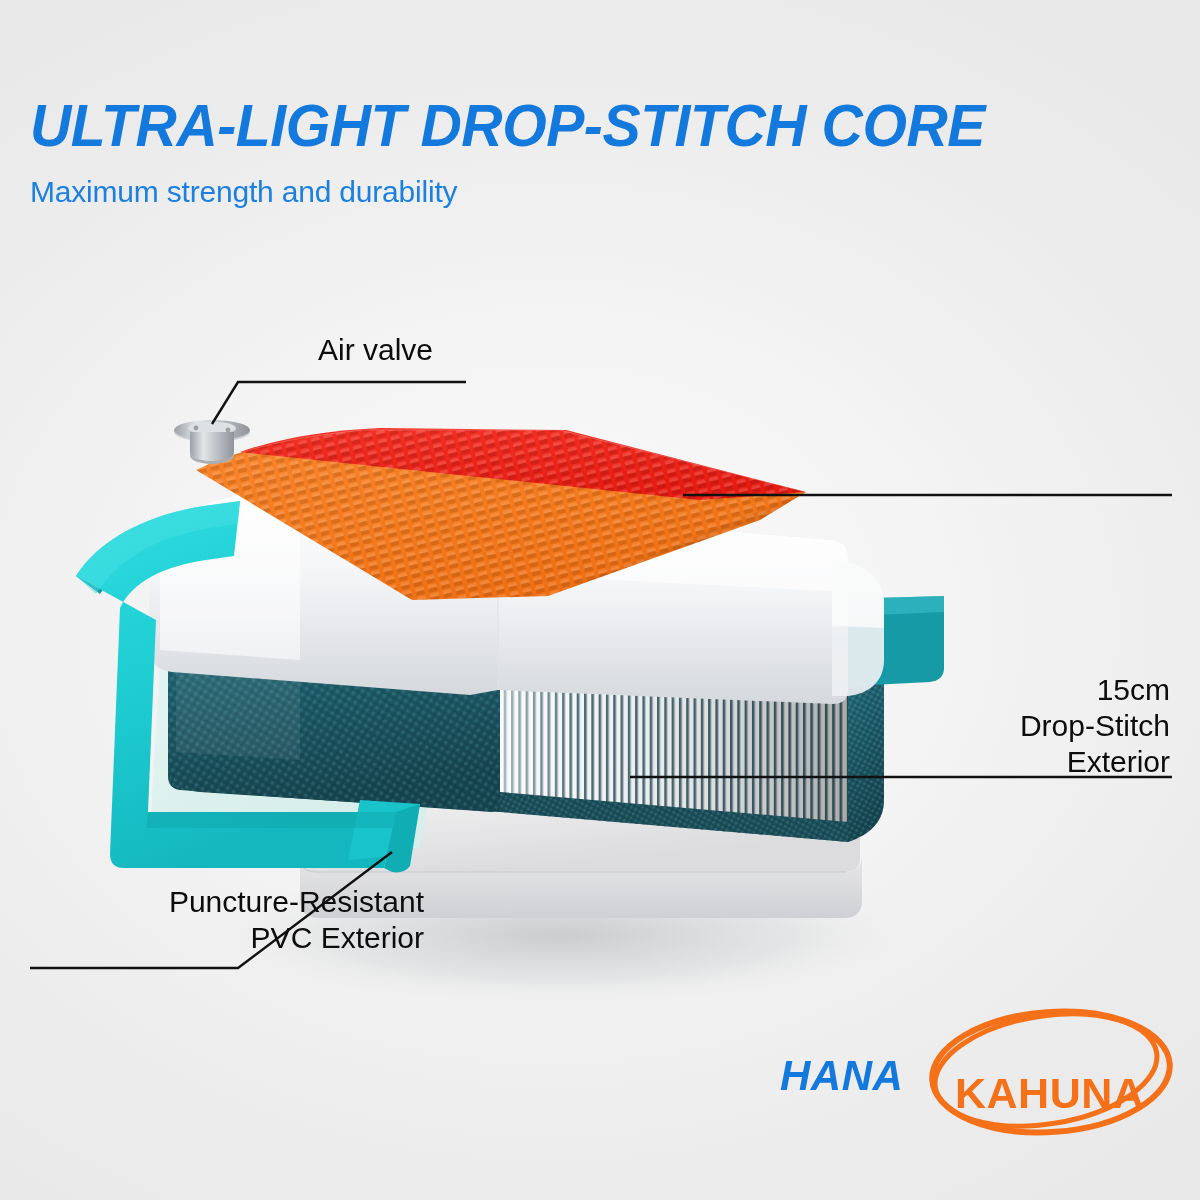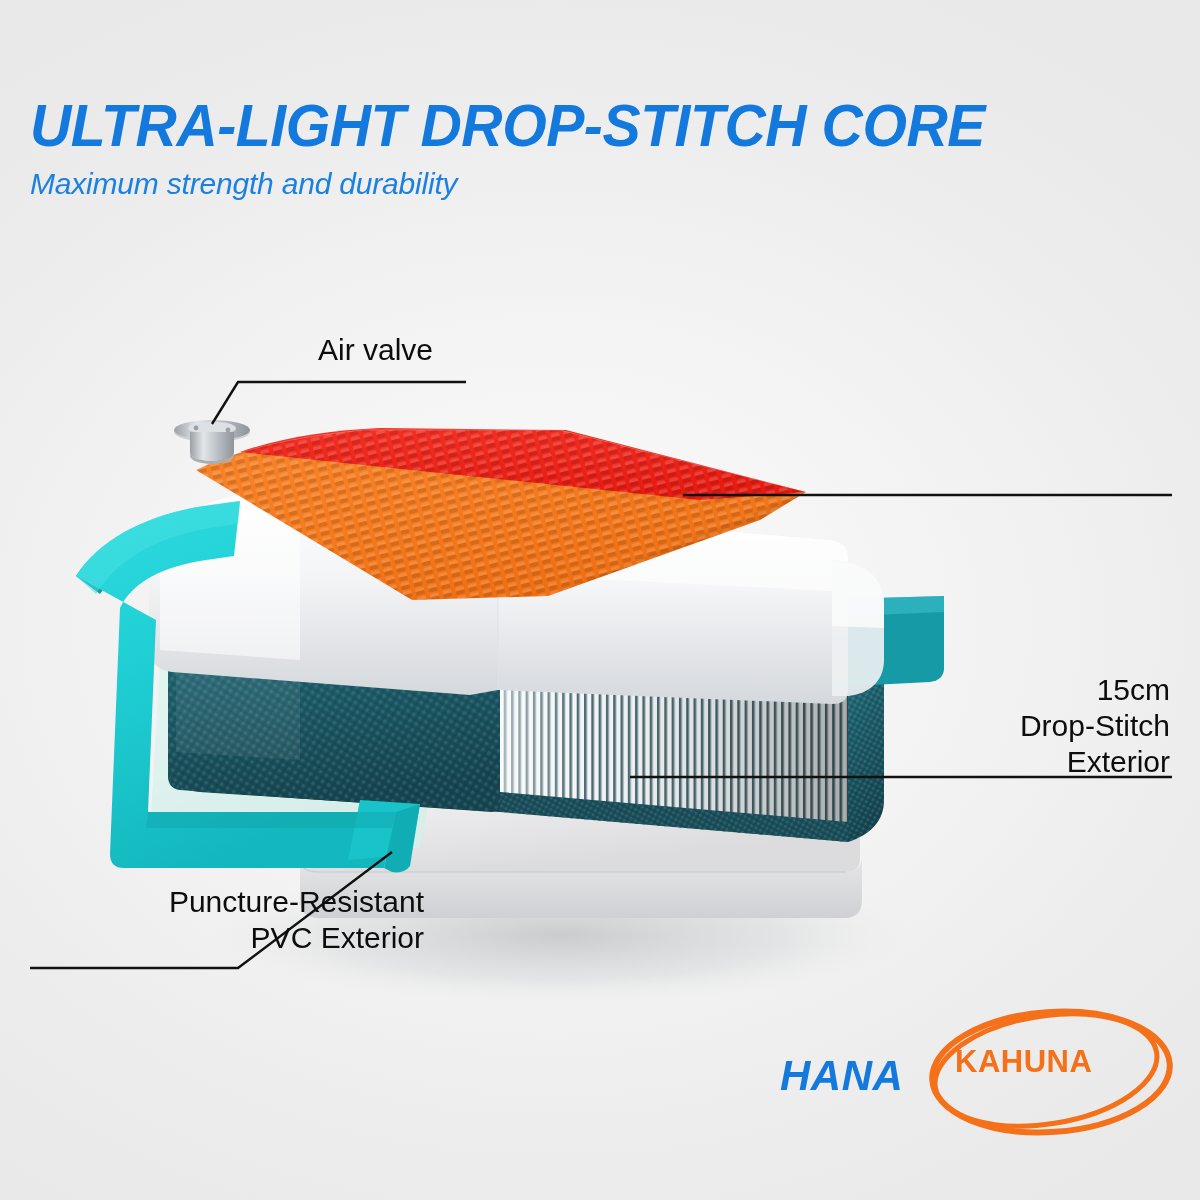--- a/index.html
+++ b/index.html
@@ -15,41 +15,41 @@
     overflow:hidden;
   }
   
   #header{position:absolute;left:30px;top:96px;width:1060px;}
   #title{
     font-size:59px;line-height:60px;font-weight:bold;font-style:italic;
     letter-spacing:-0.5px;color:#1479dc;white-space:nowrap;
     transform:scaleX(0.97);transform-origin:left center;
   }
   #subtitle{
-    margin-top:12px;font-size:30px;line-height:32px;font-style:italic;
+    margin-top:20px;font-size:30px;line-height:32px;
     color:#1b80df;letter-spacing:-0.2px;
   }
   
   #art{position:absolute;left:0;top:0;width:1200px;height:1200px;}
   
   .label{position:absolute;color:#0d0d0d;font-size:30px;line-height:36px;white-space:pre-line;}
   #lbl-air-valve{left:318px;top:332px;}
   #lbl-deck{left:900px;top:412px;width:270px;text-align:right;}
   #lbl-threads{left:900px;top:672px;width:270px;text-align:right;}
   #lbl-pvc{left:24px;top:884px;width:400px;text-align:right;}
   
   #logo{position:absolute;left:780px;top:1000px;width:400px;height:150px;}
   #logo-hana{
     position:absolute;left:0px;top:52px;
     font-size:42px;font-weight:bold;font-style:italic;color:#1479dc;
     letter-spacing:0.5px;
   }
   #logo-kahuna{
-    position:absolute;left:175px;top:44px;
-    font-size:31px;font-weight:bold;color:#f4711a;
+    position:absolute;left:175px;top:69px;
+    font-size:43px;font-weight:bold;color:#f4711a;
     letter-spacing:0.5px;
   }
   #logo-ring{position:absolute;left:140px;top:0px;width:260px;height:146px;}
 </style>
 </head>
 <body>
 
 <div id="page">
 
   <div id="header">

